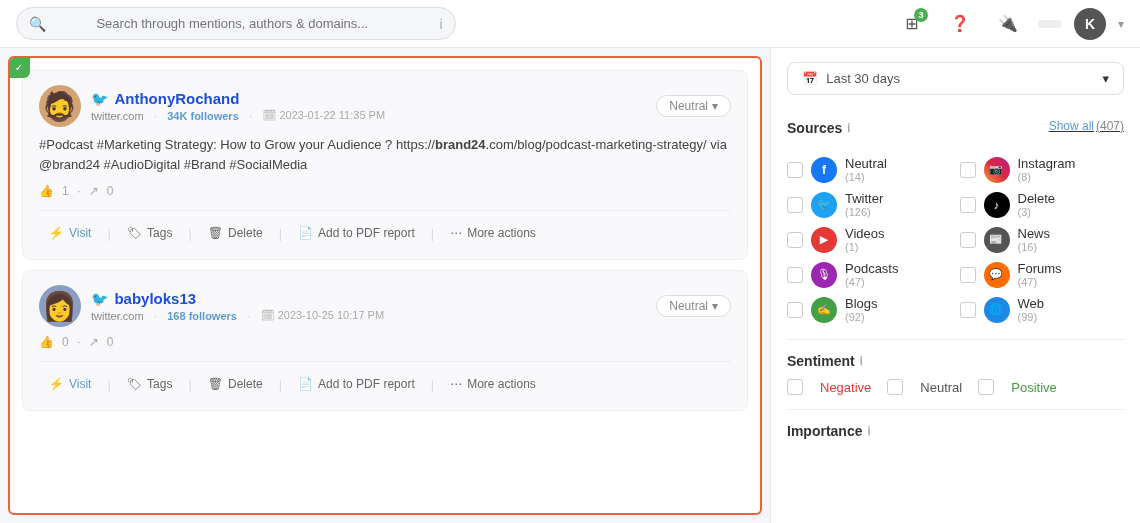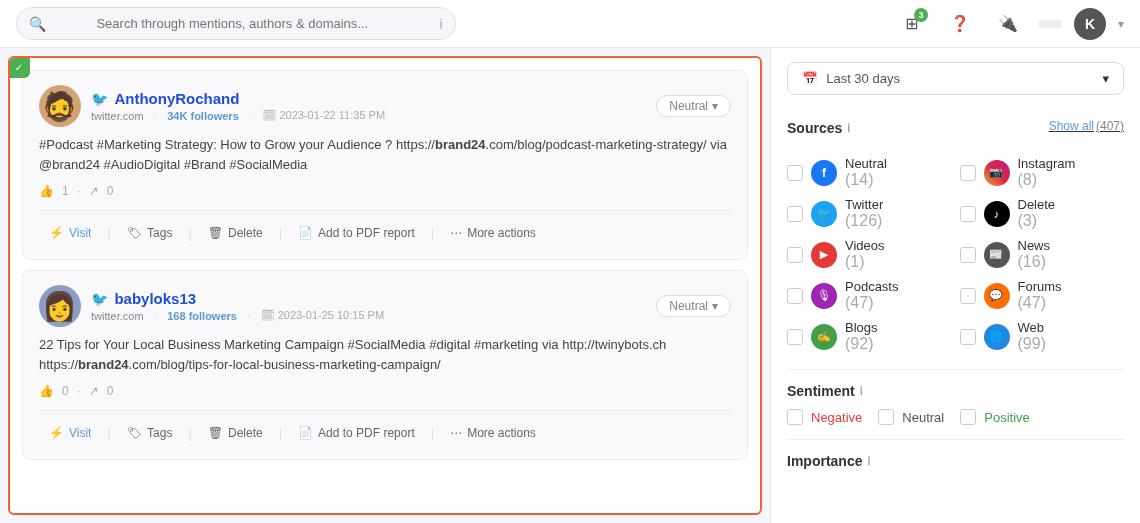--- a/index.html
+++ b/index.html
@@ -66,38 +66,38 @@
     .section-title { font-weight: 700; font-size: 14px; color: #333; margin-bottom: 10px; display: flex; align-items: center; gap: 5px; }
     .section-header { display: flex; align-items: flex-start; justify-content: space-between; margin-bottom: 10px; margin-top: 24px; }
     .show-all { color: #5b9bd5; font-size: 12px; cursor: pointer; }
     .count-badge { color: #888; font-size: 12px; }
 
     
     .sources-grid { display: grid; grid-template-columns: 1fr 1fr; gap: 8px; margin-bottom: 16px; }
     .source-item { display: flex; align-items: center; gap: 8px; }
     .source-checkbox { width: 16px; height: 16px; border: 1.5px solid #ccc; border-radius: 3px; cursor: pointer; flex-shrink: 0; }
     .source-icon { width: 26px; height: 26px; border-radius: 50%; display: flex; align-items: center; justify-content: center; font-size: 13px; flex-shrink: 0; }
-    .source-count { font-size: 16px; color: #aaa; }
+    .source-count { font-size: 11px; color: #aaa; }
 
     
     .si-facebook { background: #1877f2; color: #fff; }
     .si-instagram { background: linear-gradient(45deg, #f09433, #e6683c, #dc2743, #cc2366, #bc1888); color: #fff; }
     .si-twitter { background: #1da1f2; color: #fff; }
     .si-tiktok { background: #000; color: #fff; }
     .si-videos { background: #e53935; color: #fff; }
     .si-news { background: #555; color: #fff; }
     .si-podcasts { background: #9c27b0; color: #fff; }
     .si-forums { background: #ff6d00; color: #fff; }
     .si-blogs { background: #43a047; color: #fff; }
     .si-web { background: #1e88e5; color: #fff; }
 
     
     .sentiment-section { margin-bottom: 14px; }
     .sentiment-options { display: flex; align-items: center; gap: 16px; }
-    .sentiment-option { display: flex; align-items: center; gap: 8px; }
+    .sentiment-option { display: flex; align-items: center; gap: 17px; }
     .sentiment-checkbox { width: 16px; height: 16px; border: 1.5px solid #ccc; border-radius: 3px; cursor: pointer; }
     .sentiment-label-negative { color: #e53935; font-size: 13px; font-weight: 500; }
     .sentiment-label-neutral { color: #555; font-size: 13px; }
     .sentiment-label-positive { color: #43a047; font-size: 13px; font-weight: 500; }
 
     .divider { border: none; border-top: 1px solid #eee; margin: 12px 0; }
   </style>
 </head>
 <body>
 
@@ -203,30 +203,27 @@
           <div class="user-info">
             <div class="user-name-row">
               <span class="twitter-icon">🐦</span>
               <span class="user-name">babyloks13</span>
             </div>
             <div class="user-meta">
               <span class="user-source">twitter.com</span>
               <span class="meta-dot">·</span>
               <span class="follower-count">168 followers</span>
               <span class="meta-dot">·</span>
-              <span class="post-date">🗓 2023-01-25 10:15 PM</span>
+              <span class="post-date">🗓 2023-10-25 10:17 PM</span>
             </div>
           </div>
           <div class="sentiment-badge">
             <span>Neutral</span>
             <span>▾</span>
           </div>
-        </div>
-        <div class="post-content">
-          22 Tips for Your Local Business Marketing Campaign #SocialMedia #digital #marketing via http://twinybots.ch https://<strong>brand24</strong>.com/blog/tips-for-local-business-marketing-campaign/
         </div>
         <div class="post-stats">
           <span>👍</span>
           <span>0</span>
           <span>·</span>
           <span>↗</span>
           <span>0</span>
         </div>
         <div class="action-bar">
           <button class="action-btn visit">

